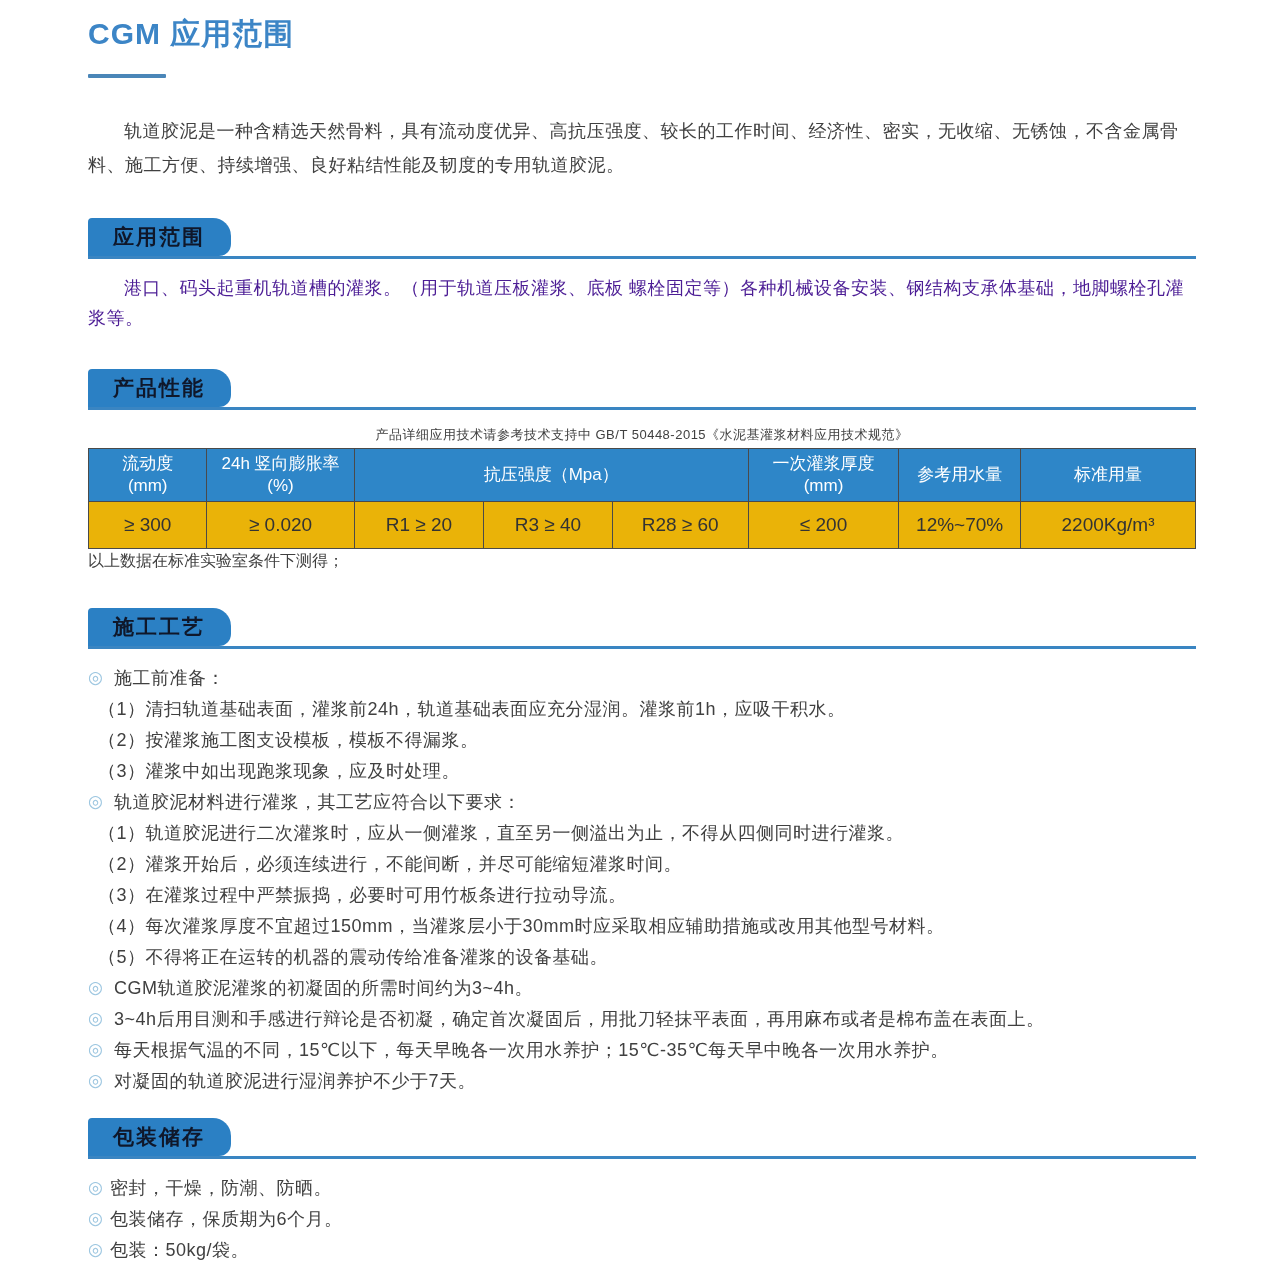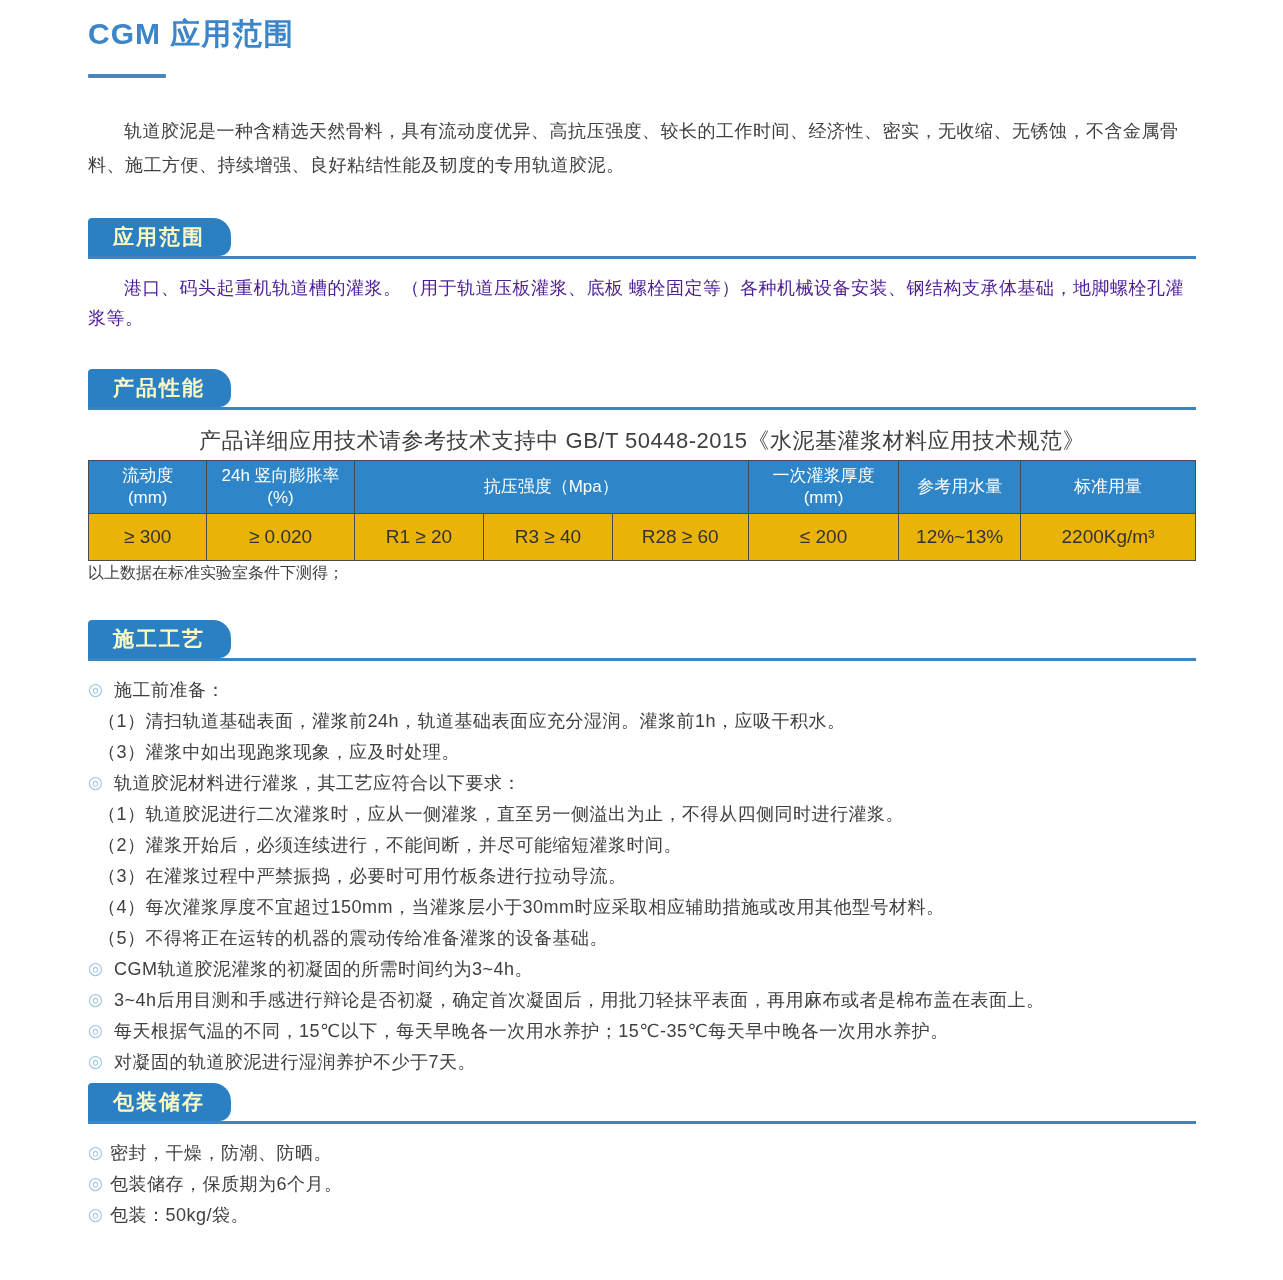--- a/index.html
+++ b/index.html
@@ -21,29 +21,29 @@
 
   
   .intro {
     margin-top:36px; font-size:18px; line-height:34px; color:#404040;
     text-indent:2em; letter-spacing:0.5px;
   }
 
   
   .sec-head { border-bottom:3px solid #3a85c2; margin-top:36px; line-height:0; }
   .sec-tab {
-    display:inline-block; background:#2b80c4; color:#fef9c3;
+    display:inline-block; background:#2b80c4; color:#0f172a;
     font-size:21px; font-weight:bold; letter-spacing:2px; line-height:24px;
     padding:7px 26px 7px 25px;
     border-radius:4px 18px 12px 0;
   }
 
   .sec-body { margin-top:14px; font-size:18px; line-height:30px; color:#4c1d95; text-indent:2em; letter-spacing:0.5px; }
 
-  .perf-note { margin-top:16px; font-size:22px; color:#404040; text-align:center; letter-spacing:0.5px; }
+  .perf-note { margin-top:16px; font-size:13px; color:#404040; text-align:center; letter-spacing:0.5px; }
 
   
   table.perf { width:100%; border-collapse:collapse; margin-top:4px; table-layout:fixed; }
   table.perf th, table.perf td { border:1px solid #4a4a4a; text-align:center; vertical-align:middle; }
   table.perf thead th {
     background:#2e86c8; color:#ffffff; font-weight:normal;
     font-size:17px; line-height:22px; height:52px; padding:4px 2px;
   }
   table.perf tbody td { font-size:19px; color:#333333; height:47px; background:#eab308; }
 
@@ -113,41 +113,45 @@
       </tr>
     </thead>
     <tbody>
       <tr>
         <td>≥ 300</td>
         <td>≥ 0.020</td>
         <td>R1 ≥ 20</td>
         <td>R3 ≥ 40</td>
         <td>R28 ≥ 60</td>
         <td>≤ 200</td>
-        <td>12%~13%</td>
+        <td>12%~70%</td>
         <td>2200Kg/m³</td>
       </tr>
     </tbody>
   </table>
   <p class="footnote">以上数据在标准实验室条件下测得；</p>
 
   <div class="sec-head">
     <span class="sec-tab">施工工艺</span>
   </div>
   <div class="list">
     <div class="li">
       <span class="ring">◎</span>
       <span>施工前准备：</span>
     </div>
     <div class="li numbered">
 
       <span>（1）清扫轨道基础表面，灌浆前24h，轨道基础表面应充分湿润。灌浆前1h，应吸干积水。</span>
     </div>
     <div class="li numbered">
 
+      <span>（2）按灌浆施工图支设模板，模板不得漏浆。</span>
+    </div>
+    <div class="li numbered">
+
       <span>（3）灌浆中如出现跑浆现象，应及时处理。</span>
     </div>
     <div class="li">
       <span class="ring">◎</span>
       <span>轨道胶泥材料进行灌浆，其工艺应符合以下要求：</span>
     </div>
     <div class="li numbered">
 
       <span>（1）轨道胶泥进行二次灌浆时，应从一侧灌浆，直至另一侧溢出为止，不得从四侧同时进行灌浆。</span>
     </div>
@@ -178,21 +182,21 @@
     <div class="li">
       <span class="ring">◎</span>
       <span>每天根据气温的不同，15℃以下，每天早晚各一次用水养护；15℃-35℃每天早中晚各一次用水养护。</span>
     </div>
     <div class="li">
       <span class="ring">◎</span>
       <span>对凝固的轨道胶泥进行湿润养护不少于7天。</span>
     </div>
   </div>
 
-  <div class="sec-head" style="margin-top:10px;">
+  <div class="sec-head" style="margin-top:26px;">
     <span class="sec-tab">包装储存</span>
   </div>
   <div class="list pack">
     <div class="li">
       <span class="ring" style="width:22px;flex-basis:22px;">◎</span>
       <span>密封，干燥，防潮、防晒。</span>
     </div>
     <div class="li">
       <span class="ring" style="width:22px;flex-basis:22px;">◎</span>
       <span>包装储存，保质期为6个月。</span>

